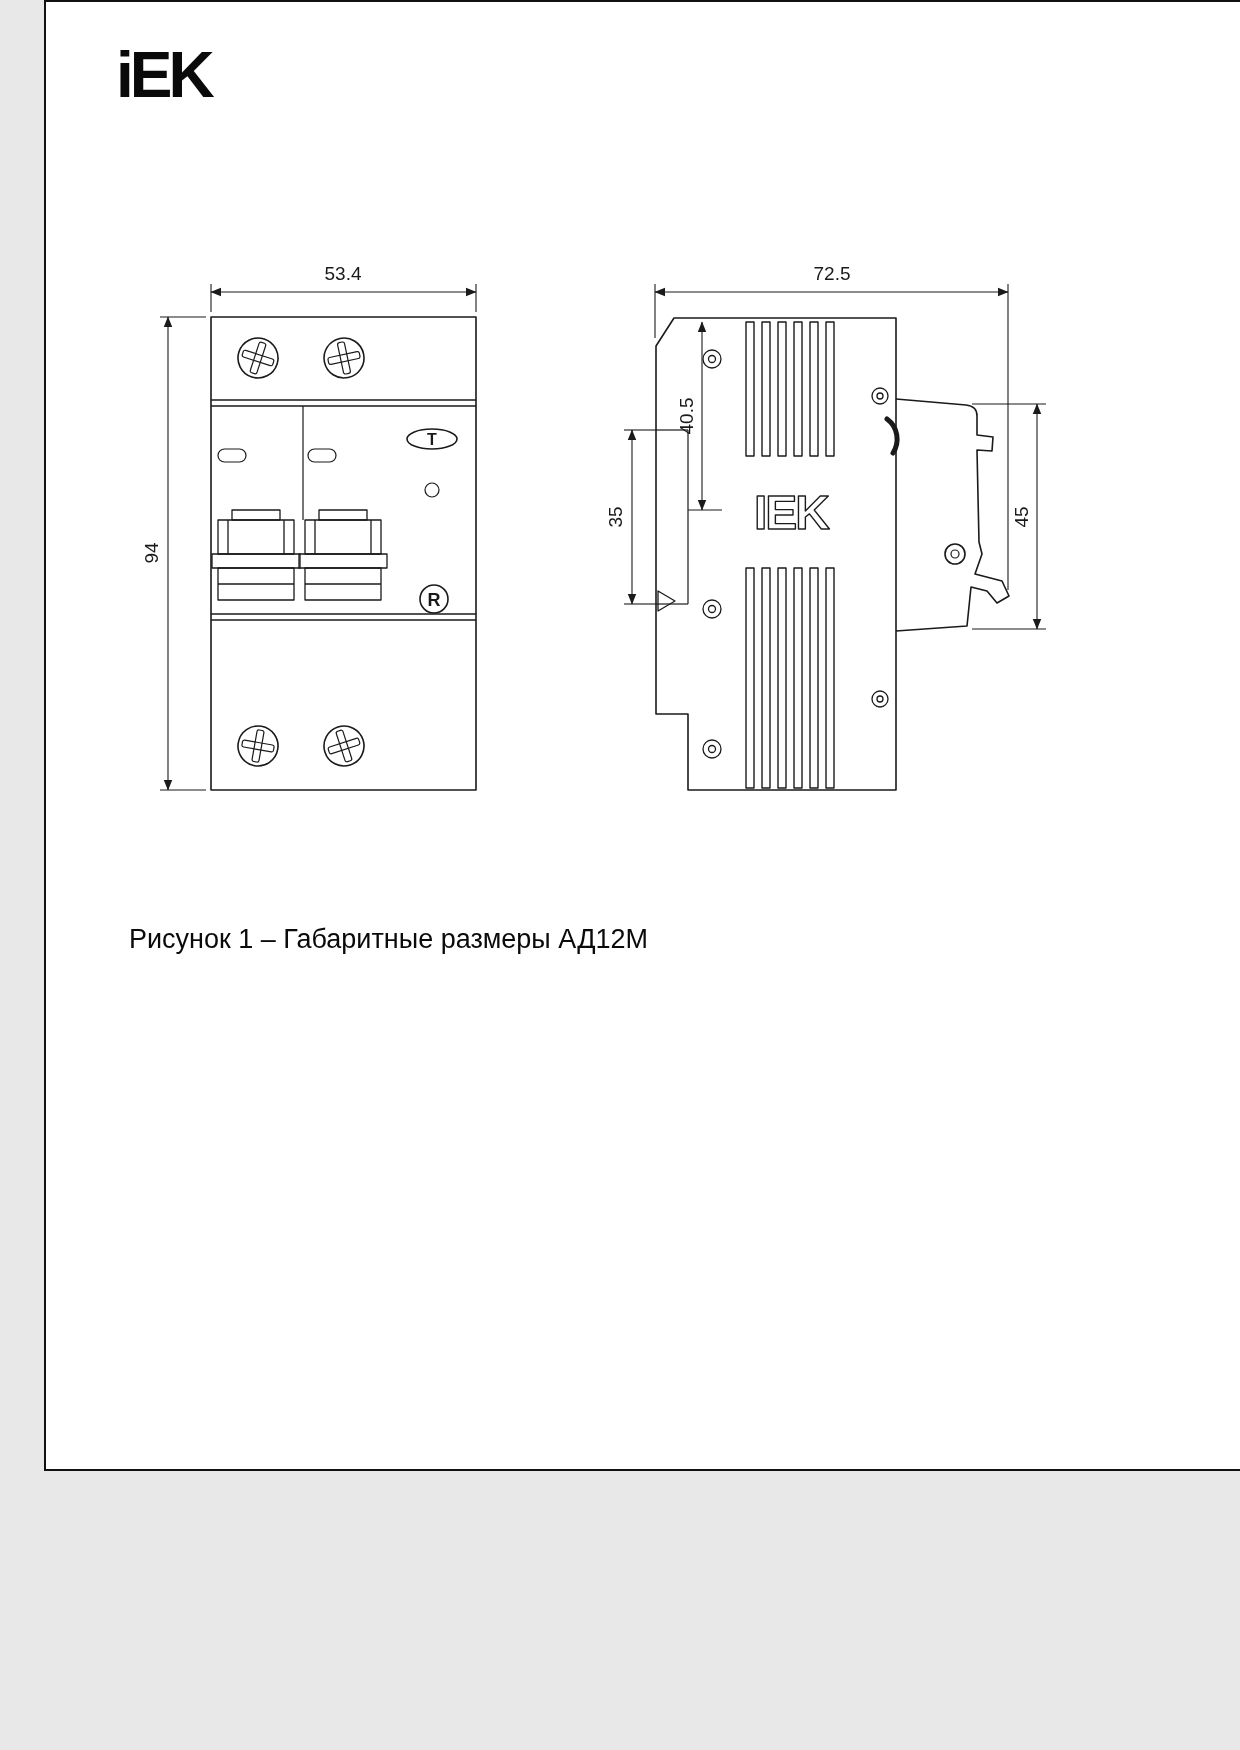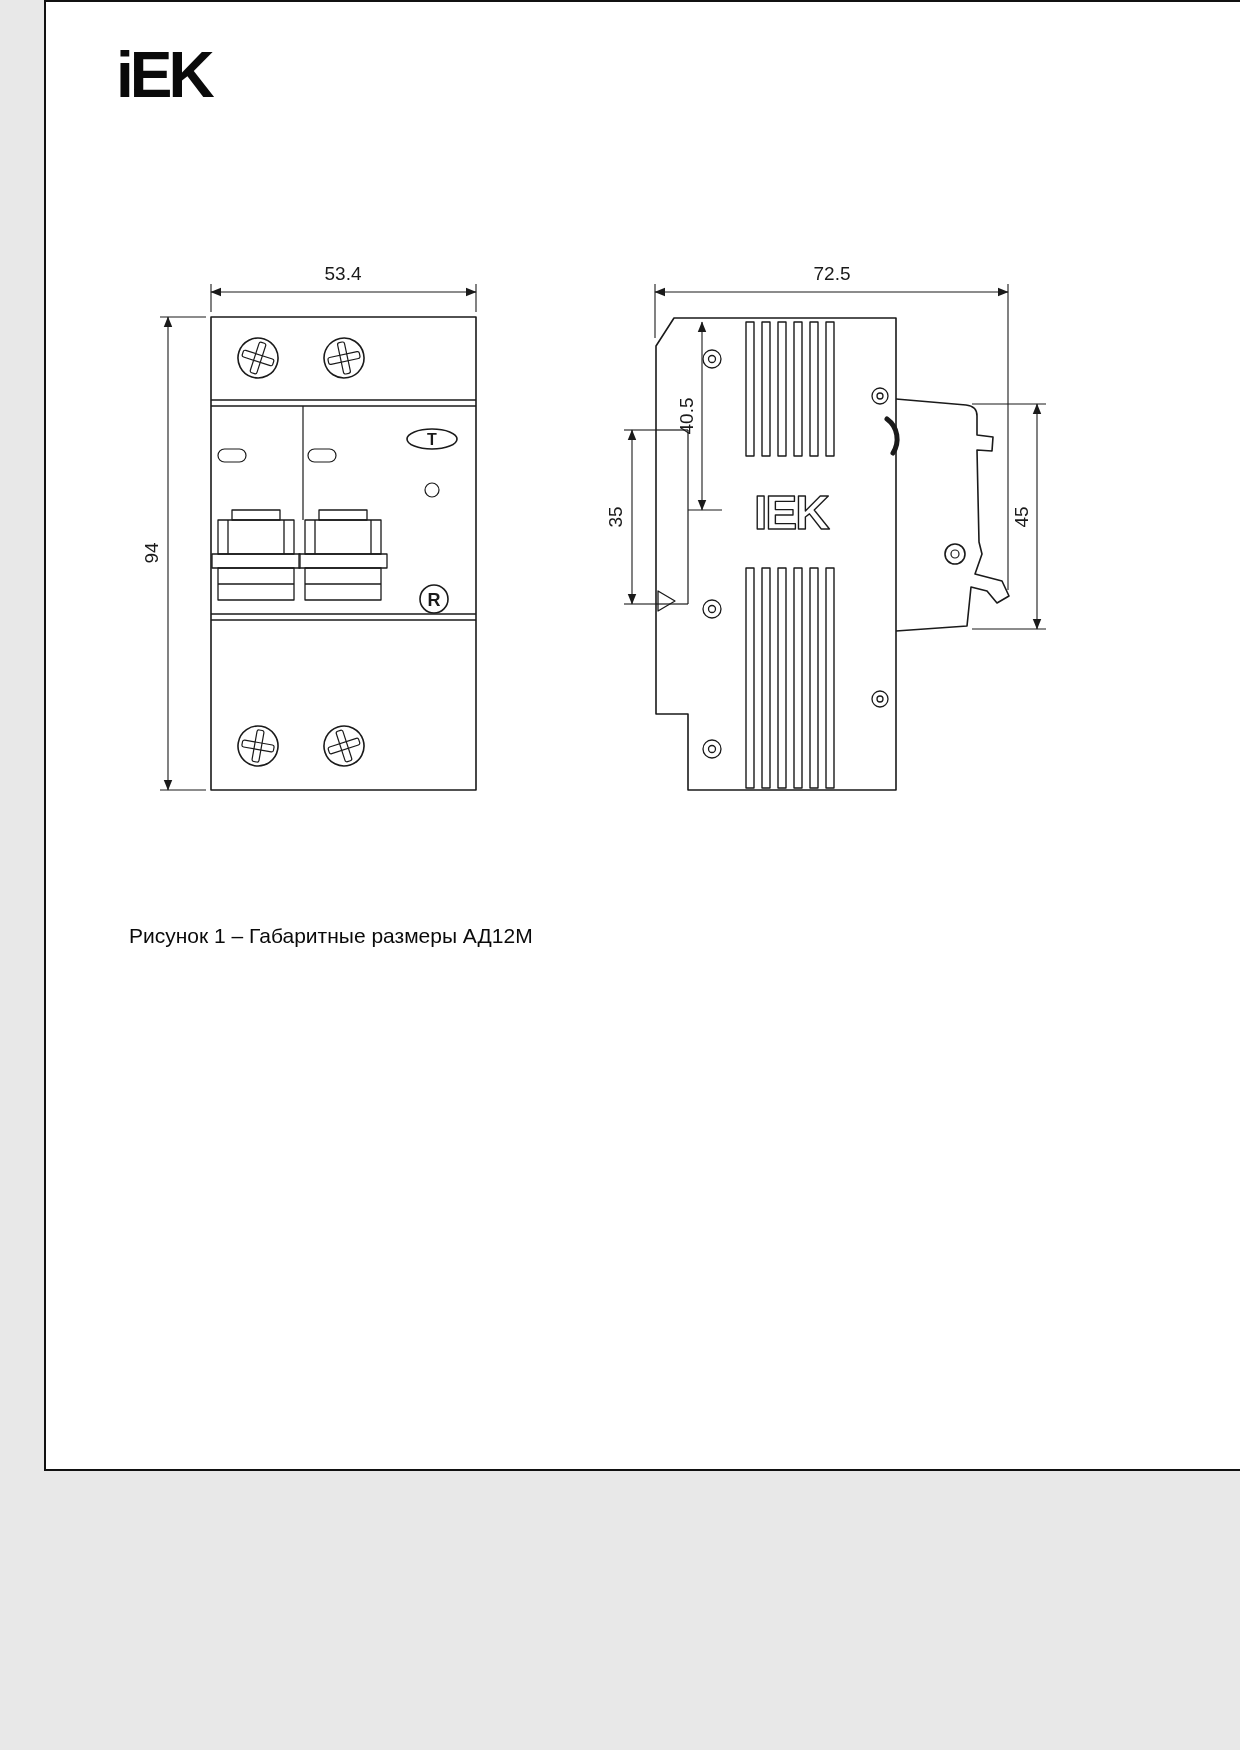--- a/index.html
+++ b/index.html
@@ -22,21 +22,21 @@
     font-size: 64px;
     font-weight: 800;
     letter-spacing: -4px;
     color: #0a0a0a;
     font-family: "Liberation Sans", sans-serif;
   }
   .caption {
     position: absolute;
     left: 83px;
     top: 922px;
-    font-size: 21px;
+    font-size: 27px;
     color: #0a0a0a;
   }
   svg text {
     font-family: "Liberation Sans", sans-serif;
   }
   .drawing {
     position: absolute;
     left: 0;
     top: 0;
   }

